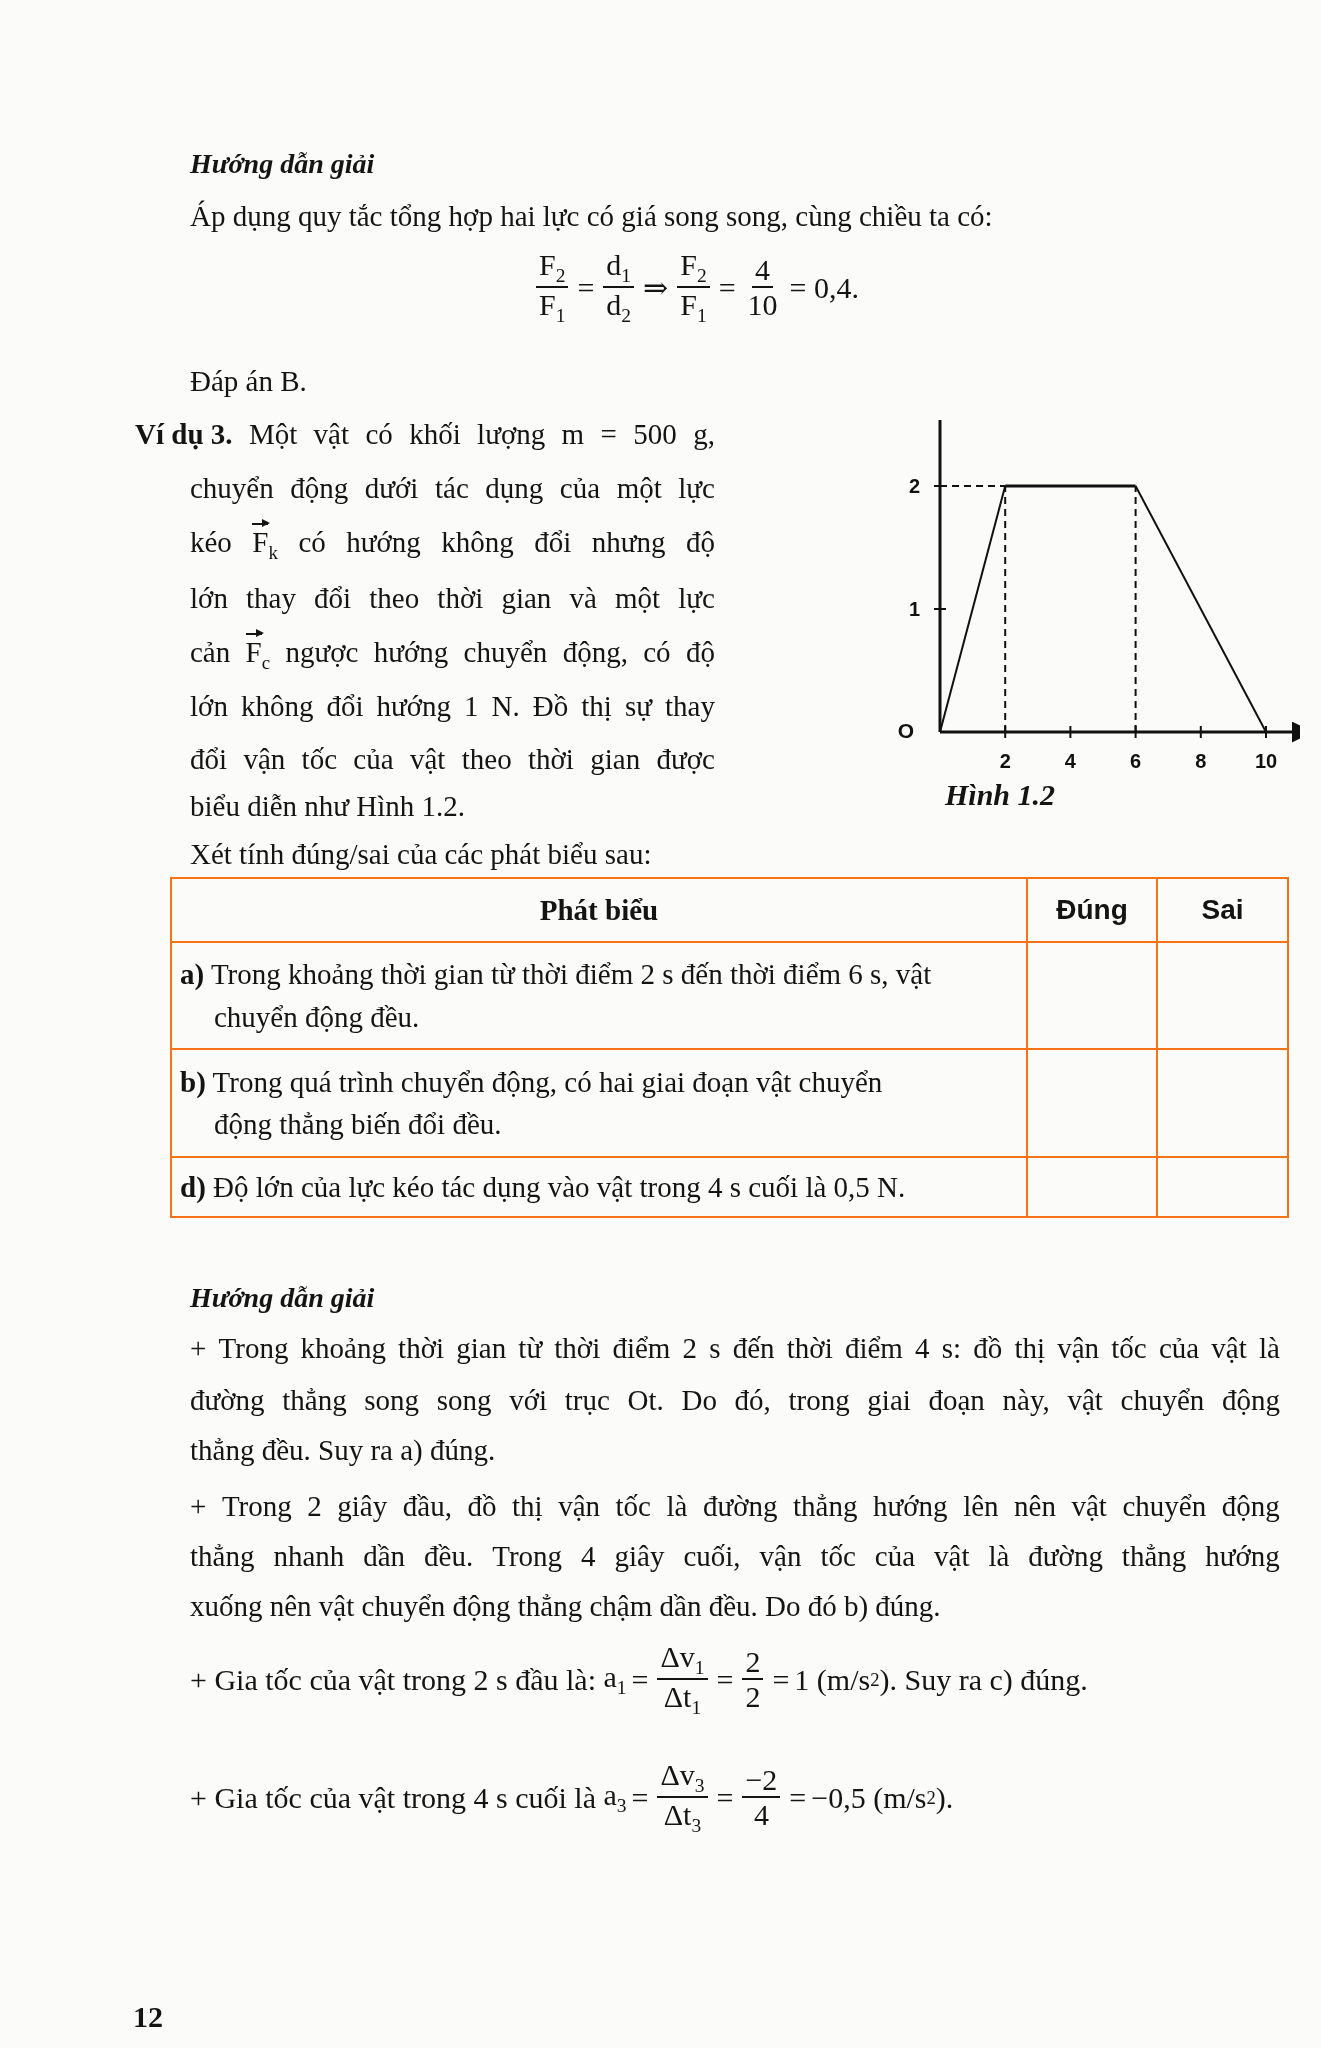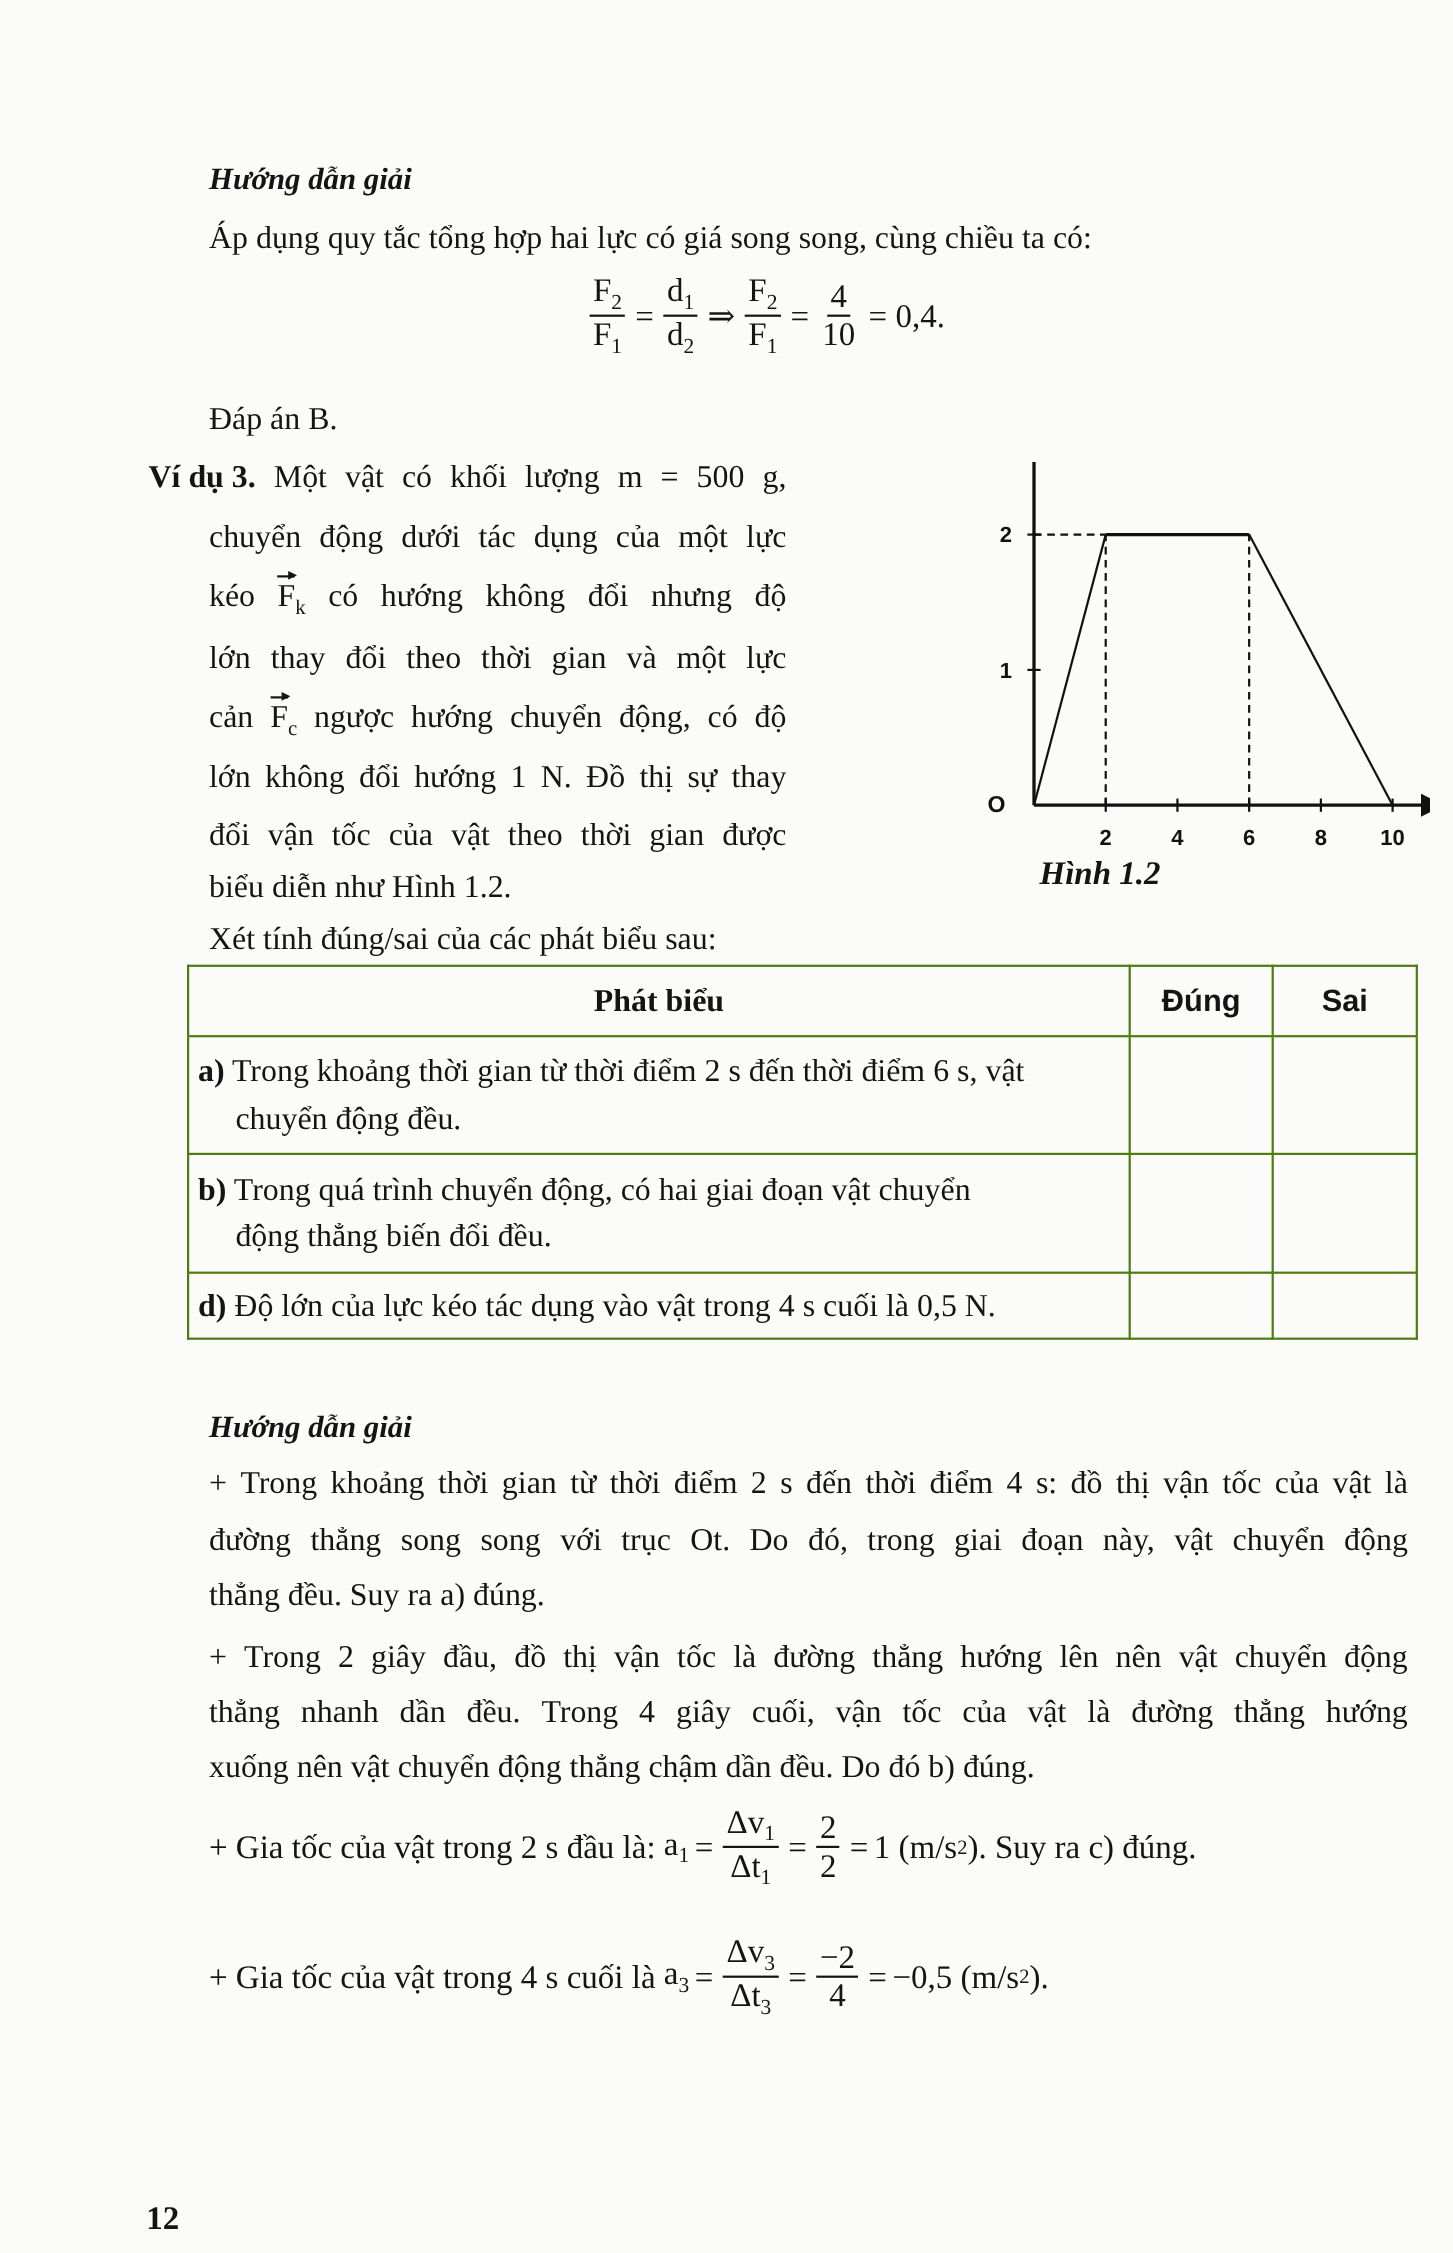--- a/index.html
+++ b/index.html
@@ -22,21 +22,21 @@
   .eq { font-size: 30px; white-space: nowrap; display: flex; align-items: center; }
   .eq .op { margin: 0 5px; }
   sub { font-size: 0.65em; }
   sup { font-size: 0.62em; }
   .vec { position: relative; display: inline-block; }
   .vec::before { content: ""; position: absolute; left: 0; right: 0; top: -3px; border-top: 2px solid #141414; }
   .vec::after { content: ""; position: absolute; right: -2px; top: -7px; border-left: 8px solid #141414; border-top: 4px solid transparent; border-bottom: 4px solid transparent; }
 
   
   .tbl { position: absolute; left: 170px; top: 877px; width: 1119px; border-collapse: collapse; }
-  .tbl td, .tbl th { border: 2px solid #4d7c0f; font-size: 29px; vertical-align: middle; }
+  .tbl td, .tbl th { border: 2px solid #f97316; font-size: 29px; vertical-align: middle; }
   .tbl th { font-weight: bold; height: 60px; text-align: center; font-family: "Liberation Sans", "DejaVu Sans", sans-serif; font-size: 28px; }
   .tbl th.statement-h { font-family: "Liberation Serif", serif; font-size: 29px; }
   .tbl td.stmt { padding: 4px 8px 4px 8px; line-height: 1.45; }
   .tbl td.stmt .hang { padding-left: 34px; text-indent: -34px; display: block; }
   .tbl td.chk { width: 126px; }
   .tbl td.chk2 { width: 127px; }
 
   
   #chart { position: absolute; left: 700px; top: 420px; }
   .chart-text { font-family: "Liberation Sans", "DejaVu Sans", sans-serif; font-weight: bold; fill: #111; }

